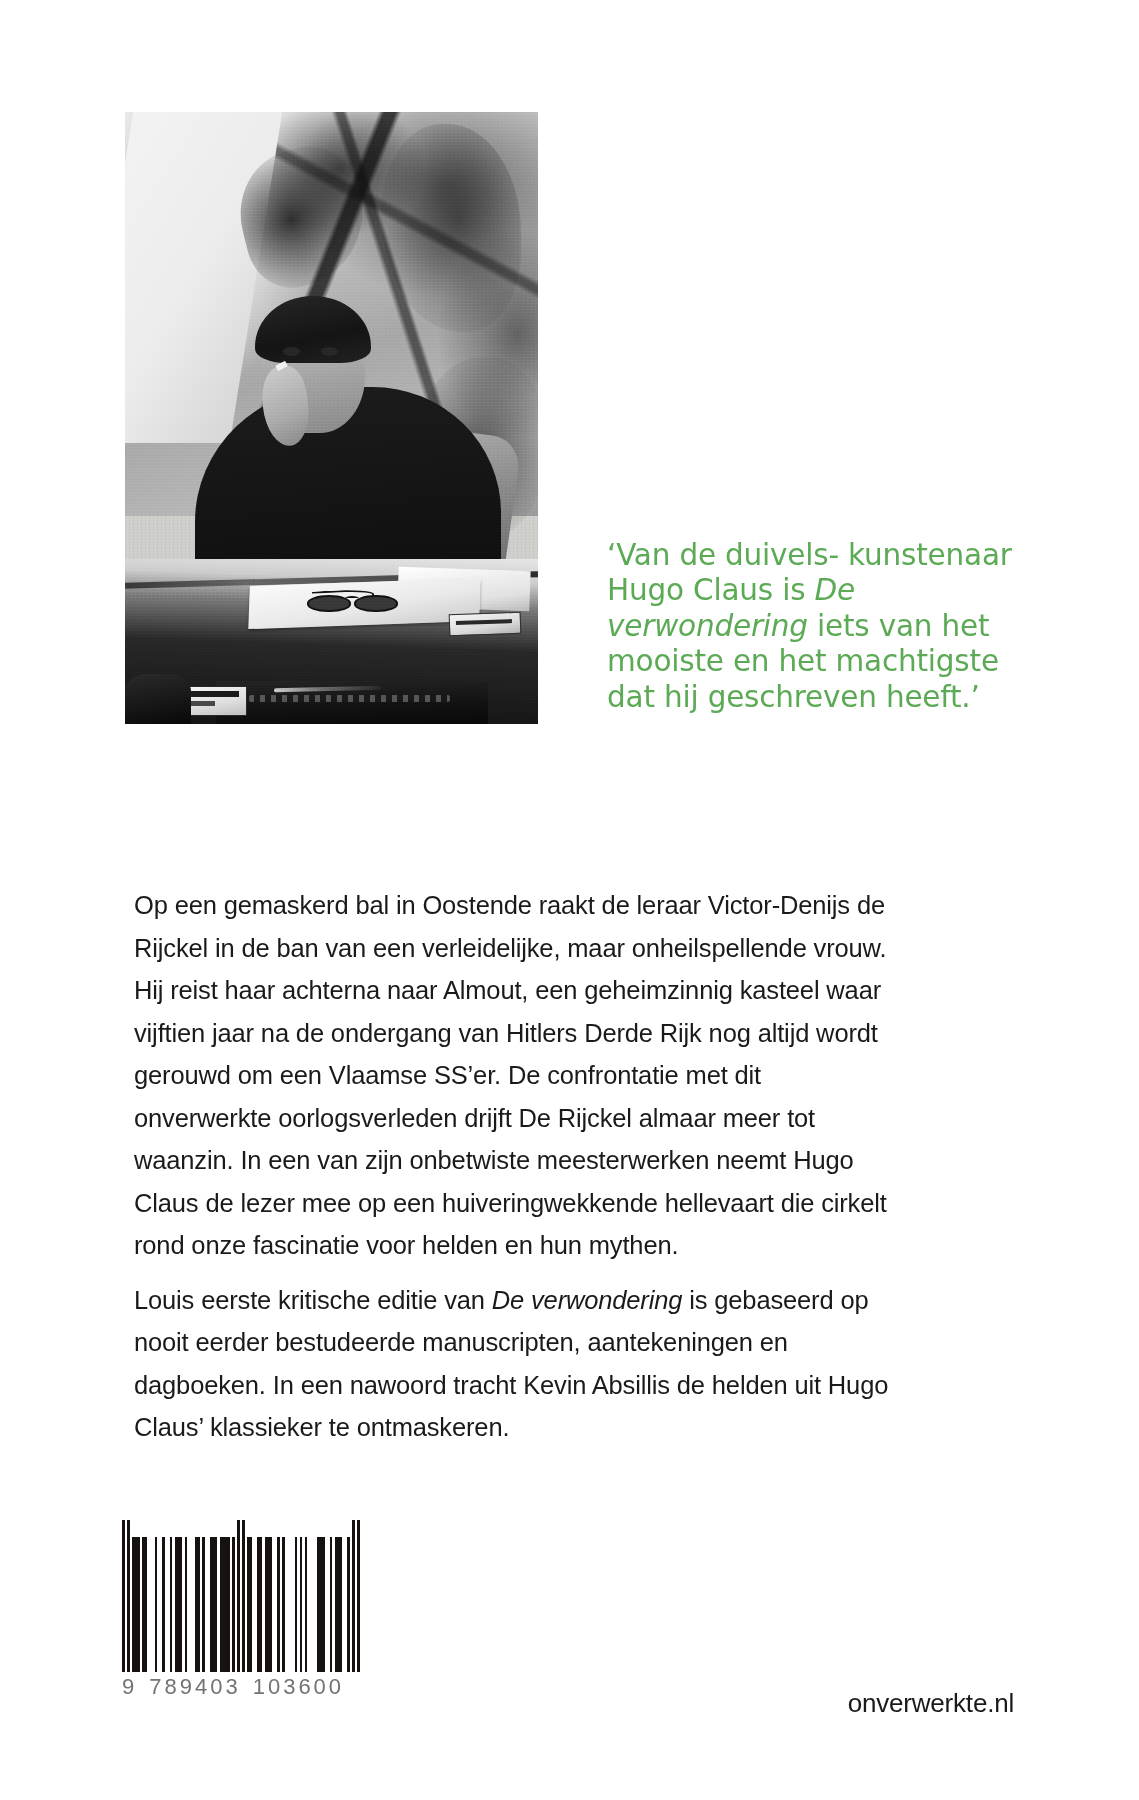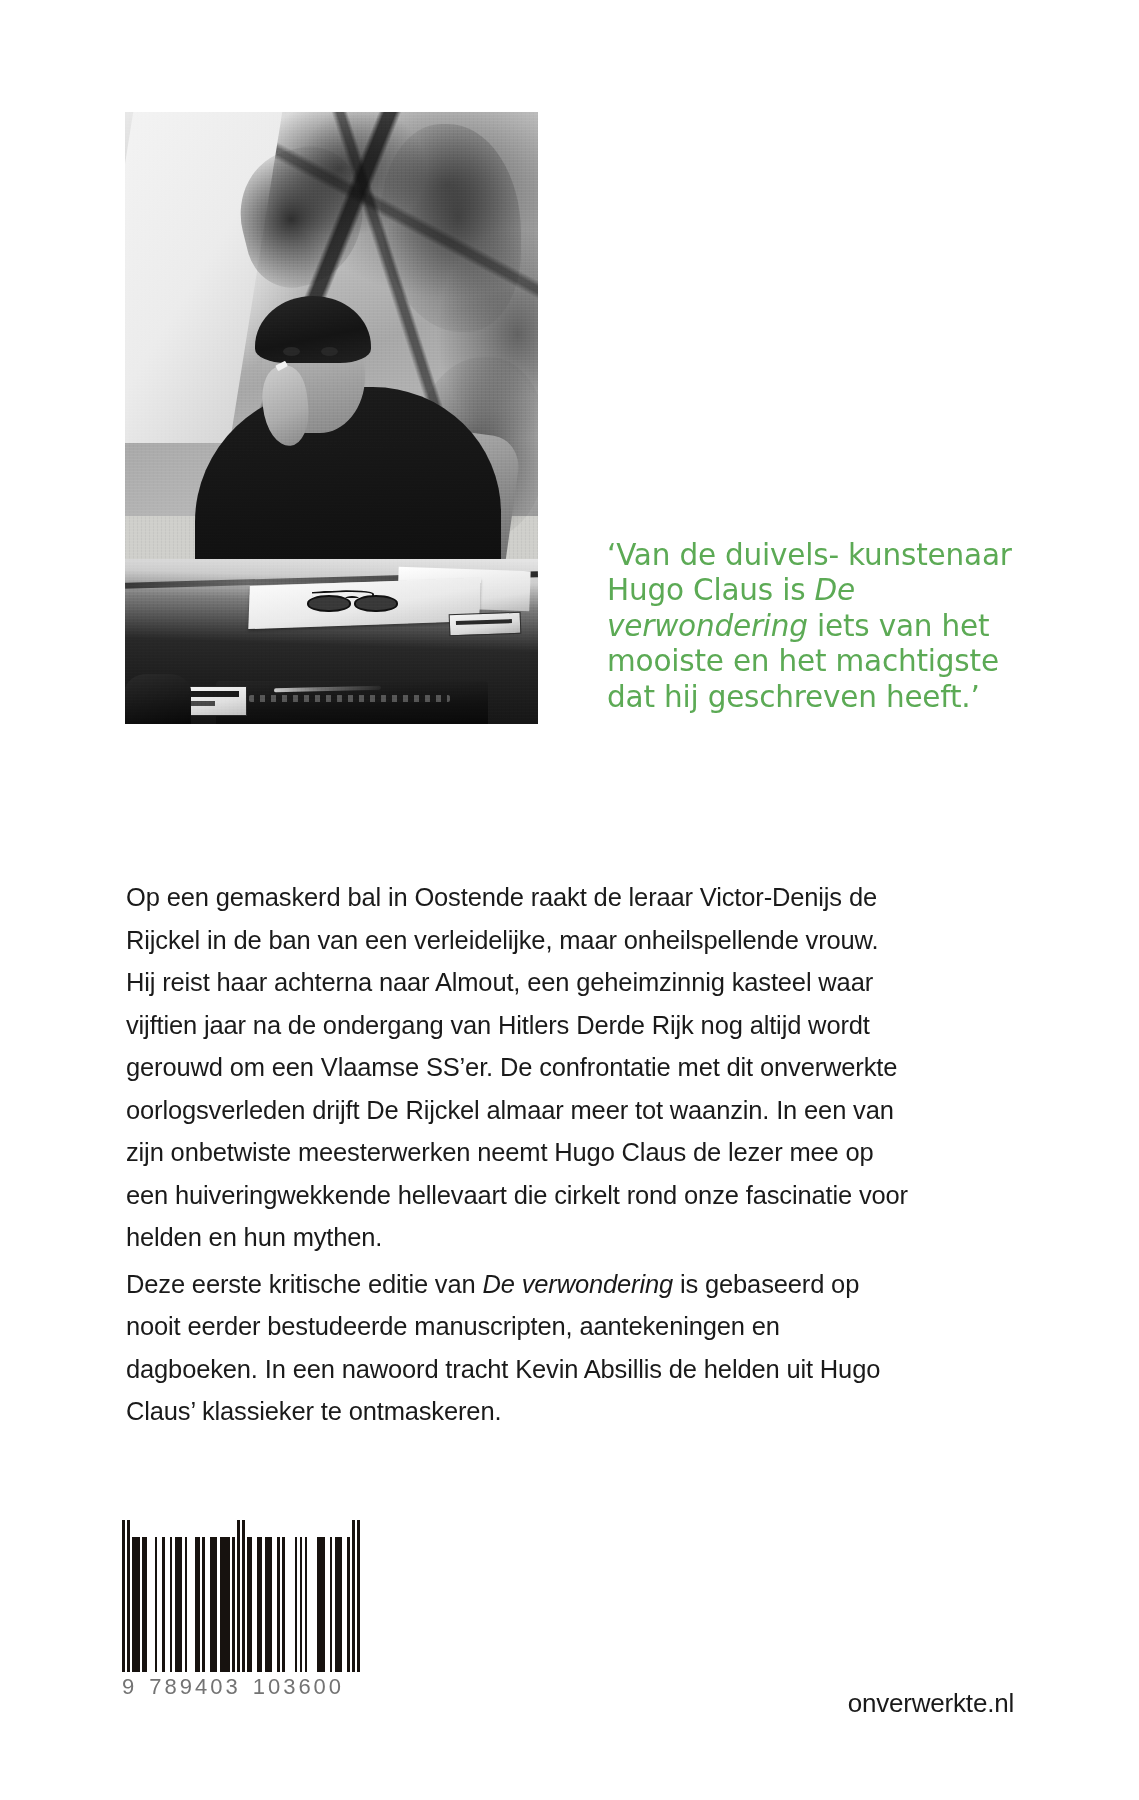--- a/index.html
+++ b/index.html
@@ -343,21 +343,21 @@
     position: absolute;
     left: 122px;
     top: 872px;
     width: 790px;
     color: #1a1a1a;
     font-family: "Liberation Sans", sans-serif;
     font-size: 25.5px;
     line-height: 42.5px;
     letter-spacing: -0.15px;
   }
-  .blurb p { margin: 4px; }
+  .blurb p { margin: 12px; }
   .blurb em { font-style: italic; }
 
   
   .barcode-area {
     position: absolute;
     left: 122px;
     top: 1520px;
     width: 238px;
   }
   .barcode-bars {
@@ -447,21 +447,21 @@
     <span>‘Van de duivels-</span>
     <span>kunstenaar Hugo Claus</span>
     <span>is </span><span class="work">De verwondering</span><span> iets</span>
     <span>van het mooiste en</span>
     <span>het machtigste dat hij</span>
     <span>geschreven heeft.’</span>
   </blockquote>
 
   <div class="blurb">
     <p>Op een gemaskerd bal in Oostende raakt de leraar Victor-Denijs de Rijckel in de ban van een verleidelijke, maar onheilspellende vrouw. Hij reist haar achterna naar Almout, een geheimzinnig kasteel waar vijftien jaar na de ondergang van Hitlers Derde Rijk nog altijd wordt gerouwd om een Vlaamse SS’er. De confrontatie met dit onverwerkte oorlogsverleden drijft De Rijckel almaar meer tot waanzin. In een van zijn onbetwiste meesterwerken neemt Hugo Claus de lezer mee op een huiveringwekkende hellevaart die cirkelt rond onze fascinatie voor helden en hun mythen.</p>
-    <p><span>Deze eerste kritische editie van </span><em>De verwondering</em><span> is gebaseerd op nooit eerder bestudeerde manuscripten, aantekeningen en dagboeken. In een nawoord tracht Kevin Absillis de helden uit Hugo Claus’ klassieker te ontmaskeren.</span></p>
+    <p><span>Louis eerste kritische editie van </span><em>De verwondering</em><span> is gebaseerd op nooit eerder bestudeerde manuscripten, aantekeningen en dagboeken. In een nawoord tracht Kevin Absillis de helden uit Hugo Claus’ klassieker te ontmaskeren.</span></p>
   </div>
 
   <div class="barcode-area">
     <div class="barcode-bars" id="barcode-bars">
         <i class="guard" style="width: 2.50526px;"></i>
         <i class="gap" style="width: 2.50526px;"></i>
         <i class="guard" style="width: 2.50526px;"></i>
         <i class="gap" style="width: 2.50526px;"></i>
         <i class="short" style="width: 2.50526px;"></i>
         <i class="short" style="width: 2.50526px;"></i>

